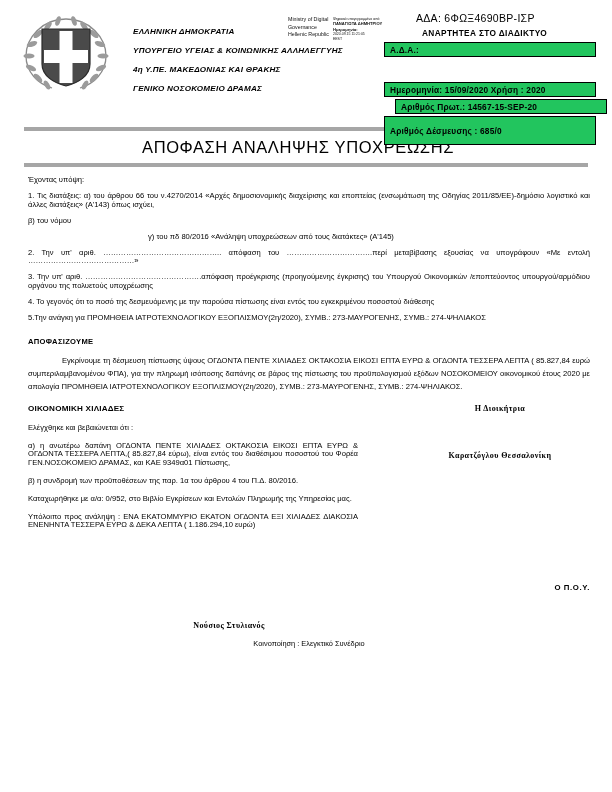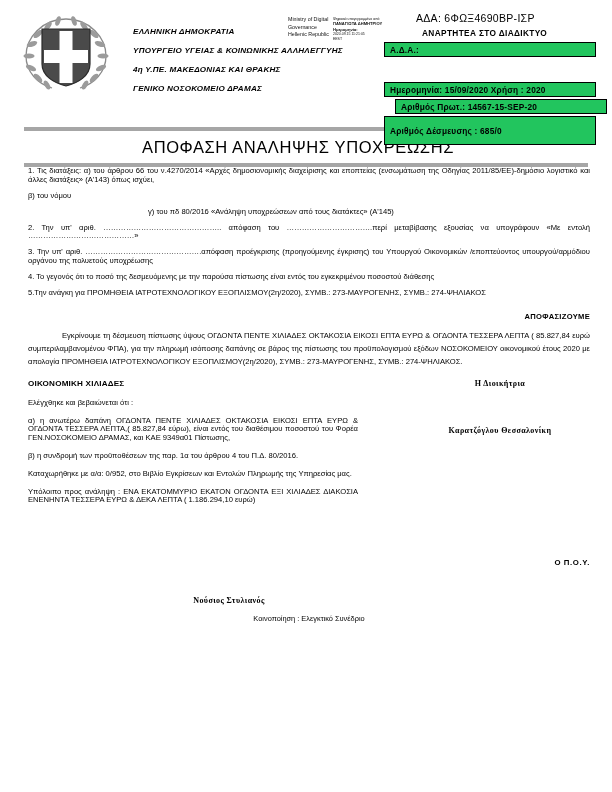--- a/index.html
+++ b/index.html
@@ -145,21 +145,21 @@
     line-height: 1.12;
     margin: 0 0 7.5px 0;
     text-align: left;
   }
   .p-first { margin-top: 9px; }
   .p-just { text-align: justify; }
   .indent-b { }
   .indent-c { margin-left: 120px; }
 
   .center-bold {
-    text-align: right;
+    text-align: left;
     font-weight: bold;
     font-size: 7.6px;
     margin: 16px 0 8px 0;
     letter-spacing: 0.3px;
   }
 
   .approve-para {
     font-size: 7.6px;
     line-height: 1.72;
     text-align: justify;
@@ -305,20 +305,21 @@
     <div class="boxfield box-prot">Αριθμός Πρωτ.: 14567-15-SEP-20</div>
     <div class="boxfield box-desm">Αριθμός Δέσμευσης : 685/0</div>
   </div>
 
   <div class="bar bar-top"></div>
   <div class="doc-title">ΑΠΟΦΑΣΗ ΑΝΑΛΗΨΗΣ ΥΠΟΧΡΕΩΣΗΣ</div>
   <div class="bar bar-bottom"></div>
 
   <div class="body-wrap">
 
+    <div class="p p-first">Έχοντας υπόψη:</div>
     <div class="p p-just">1. Τις διατάξεις: α) του άρθρου 66 του ν.4270/2014 «Αρχές δημοσιονομικής διαχείρισης και εποπτείας (ενσωμάτωση της Οδηγίας 2011/85/ΕΕ)-δημόσιο λογιστικό και άλλες διατάξεις» (Α'143) όπως ισχύει,</div>
     <div class="p indent-b">β) του νόμου</div>
     <div class="p indent-c">γ) του πδ 80/2016 «Ανάληψη υποχρεώσεων από τους διατάκτες» (Α'145)</div>
     <div class="p p-just">2. Την υπ' αριθ. ……………………………………….. απόφαση του …………………………….περί μεταβίβασης εξουσίας να υπογράφουν «Με εντολή ……………………………………»</div>
     <div class="p p-just">3. Την υπ' αριθ. ……………………………………….απόφαση προέγκρισης (προηγούμενης έγκρισης) του Υπουργού Οικονομικών /εποπτεύοντος υπουργού/αρμόδιου οργάνου της πολυετούς υποχρέωσης</div>
     <div class="p p-just">4. Το γεγονός ότι το ποσό της δεσμευόμενης με την παρούσα πίστωσης είναι εντός του εγκεκριμένου ποσοστού διάθεσης</div>
     <div class="p p-just">5.Την ανάγκη για ΠΡΟΜΗΘΕΙΑ ΙΑΤΡΟΤΕΧΝΟΛΟΓΙΚΟΥ ΕΞΟΠΛΙΣΜΟΥ(2η/2020), ΣΥΜΒ.: 273-ΜΑΥΡΟΓΕΝΗΣ, ΣΥΜΒ.: 274-ΨΗΛΙΑΚΟΣ</div>
 
     <div class="center-bold">ΑΠΟΦΑΣΙΖΟΥΜΕ</div>
     <div class="approve-para">Εγκρίνουμε τη δέσμευση πίστωσης ύψους ΟΓΔΟΝΤΑ ΠΕΝΤΕ ΧΙΛΙΑΔΕΣ ΟΚΤΑΚΟΣΙΑ ΕΙΚΟΣΙ ΕΠΤΑ ΕΥΡΩ &amp; ΟΓΔΟΝΤΑ ΤΕΣΣΕΡΑ ΛΕΠΤΑ ( 85.827,84 ευρώ συμπεριλαμβανομένου ΦΠΑ), για την πληρωμή ισόποσης δαπάνης σε βάρος της πίστωσης του προϋπολογισμού εξόδων ΝΟΣΟΚΟΜΕΙΟΥ οικονομικού έτους 2020 με απολογία ΠΡΟΜΗΘΕΙΑ ΙΑΤΡΟΤΕΧΝΟΛΟΓΙΚΟΥ ΕΞΟΠΛΙΣΜΟΥ(2η/2020), ΣΥΜΒ.: 273-ΜΑΥΡΟΓΕΝΗΣ, ΣΥΜΒ.: 274-ΨΗΛΙΑΚΟΣ.</div>

